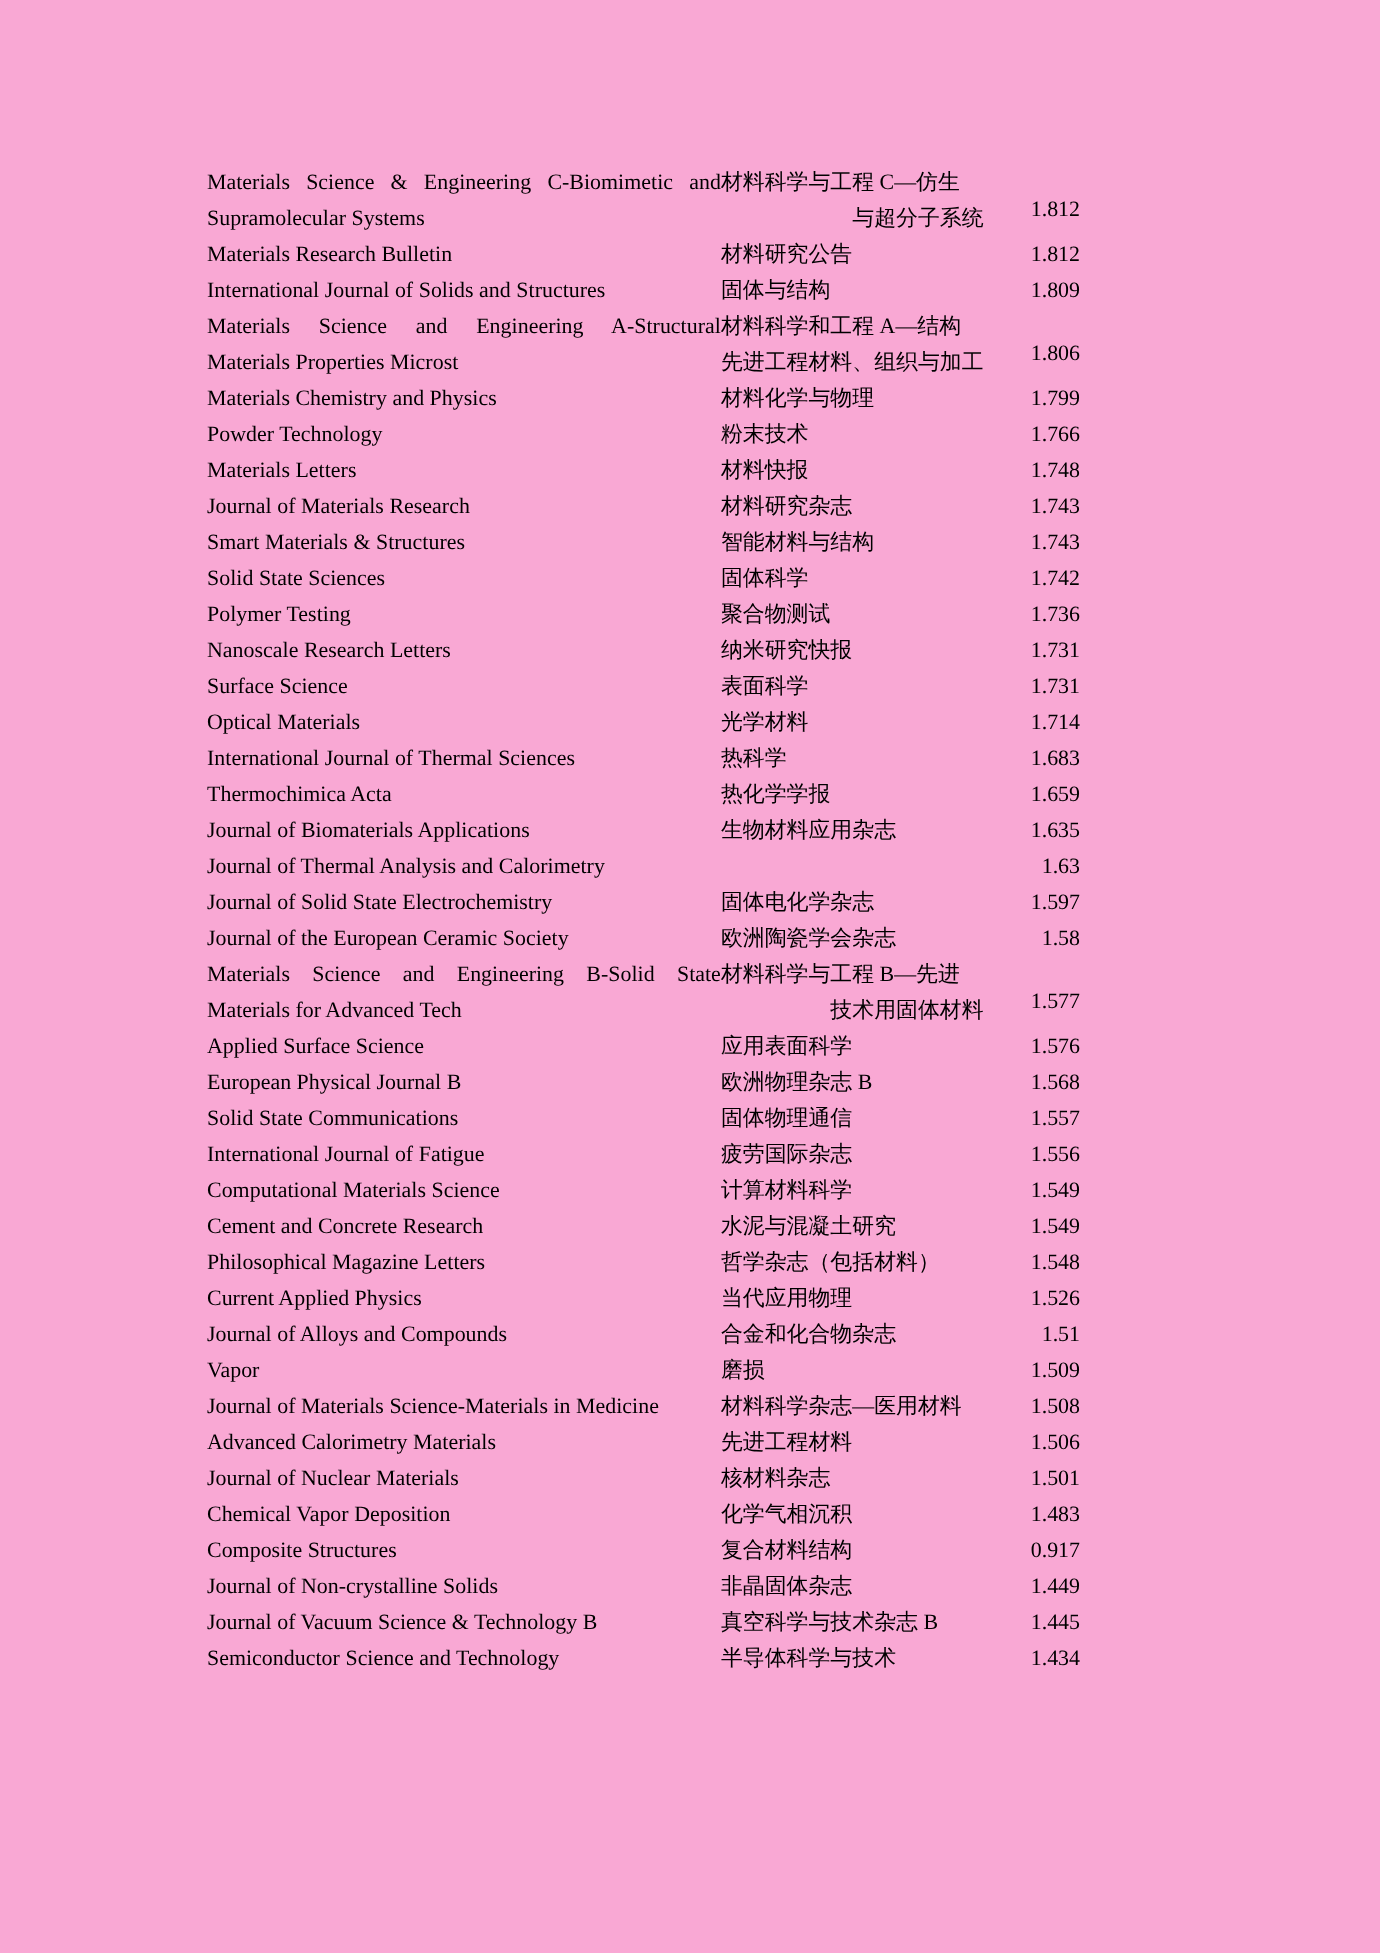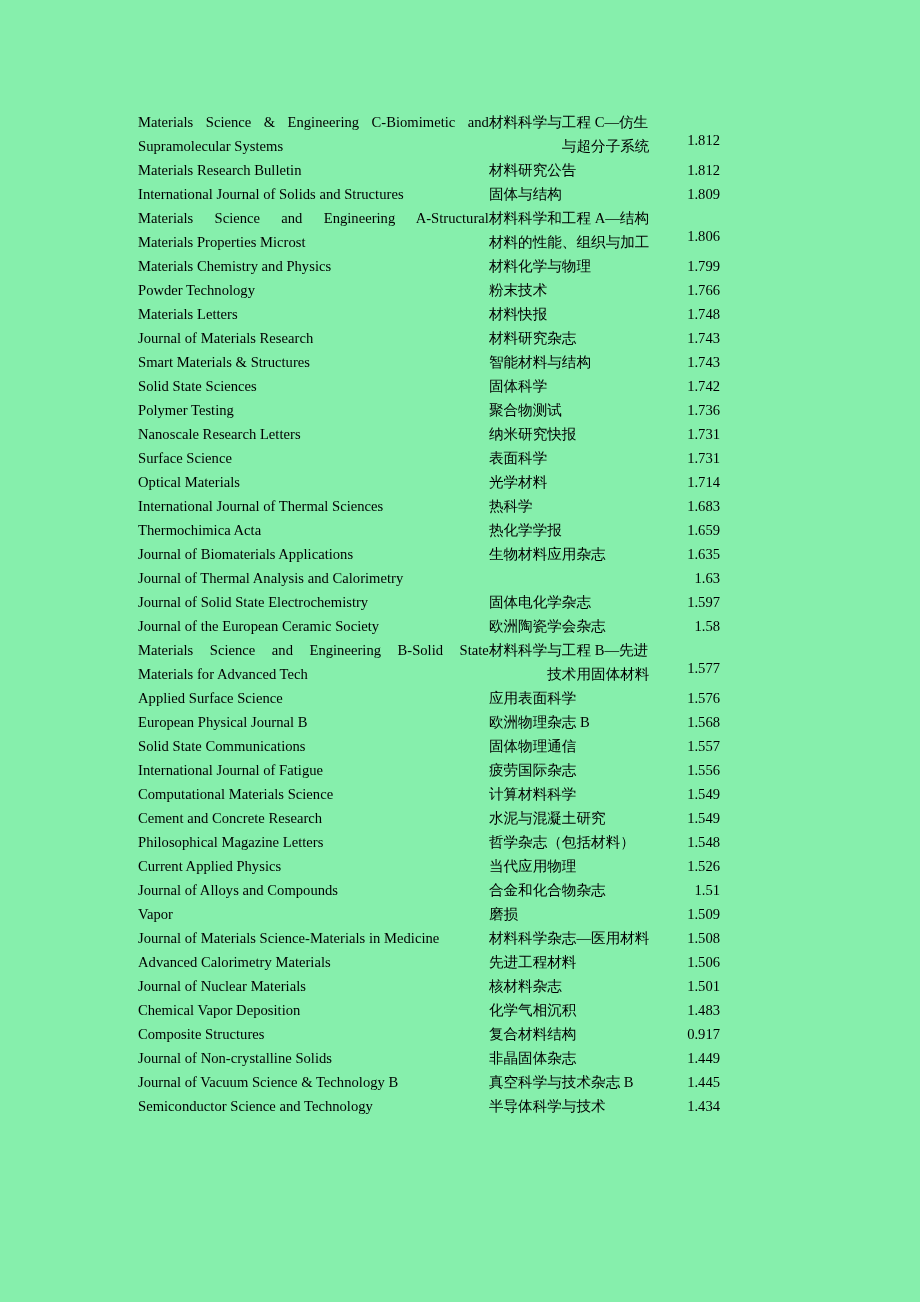--- a/index.html
+++ b/index.html
@@ -16,21 +16,21 @@
     color: #000000;
     overflow: hidden;
   }
 
   .page {
     position: absolute;
     left: 0;
     top: 0;
     width: 920px;
     height: 1302px;
-    background: #86efac;
+    background: #f9a8d4;
   }
 
   .journal-table {
     position: absolute;
     left: 138px;
     top: 110px;
     width: 582px;
     border-collapse: collapse;
   }
 
@@ -134,21 +134,21 @@
           </td>
           <td class="col-if">1.809</td>
         </tr>
         <tr>
           <td class="col-en">
             <span class="ln-just">Materials   Science   and   Engineering   A-Structural</span>
             <span class="ln">Materials Properties Microst</span>
           </td>
           <td class="col-cn">
             <span class="ln">材料科学和工程 A—结构</span>
-            <span class="ln-r">材料的性能、组织与加工</span>
+            <span class="ln-r">先进工程材料、组织与加工</span>
           </td>
           <td class="col-if mid">1.806</td>
         </tr>
         <tr>
           <td class="col-en">
             <span class="ln">Materials Chemistry and Physics</span>
           </td>
           <td class="col-cn">
             <span class="ln">材料化学与物理</span>
           </td>

